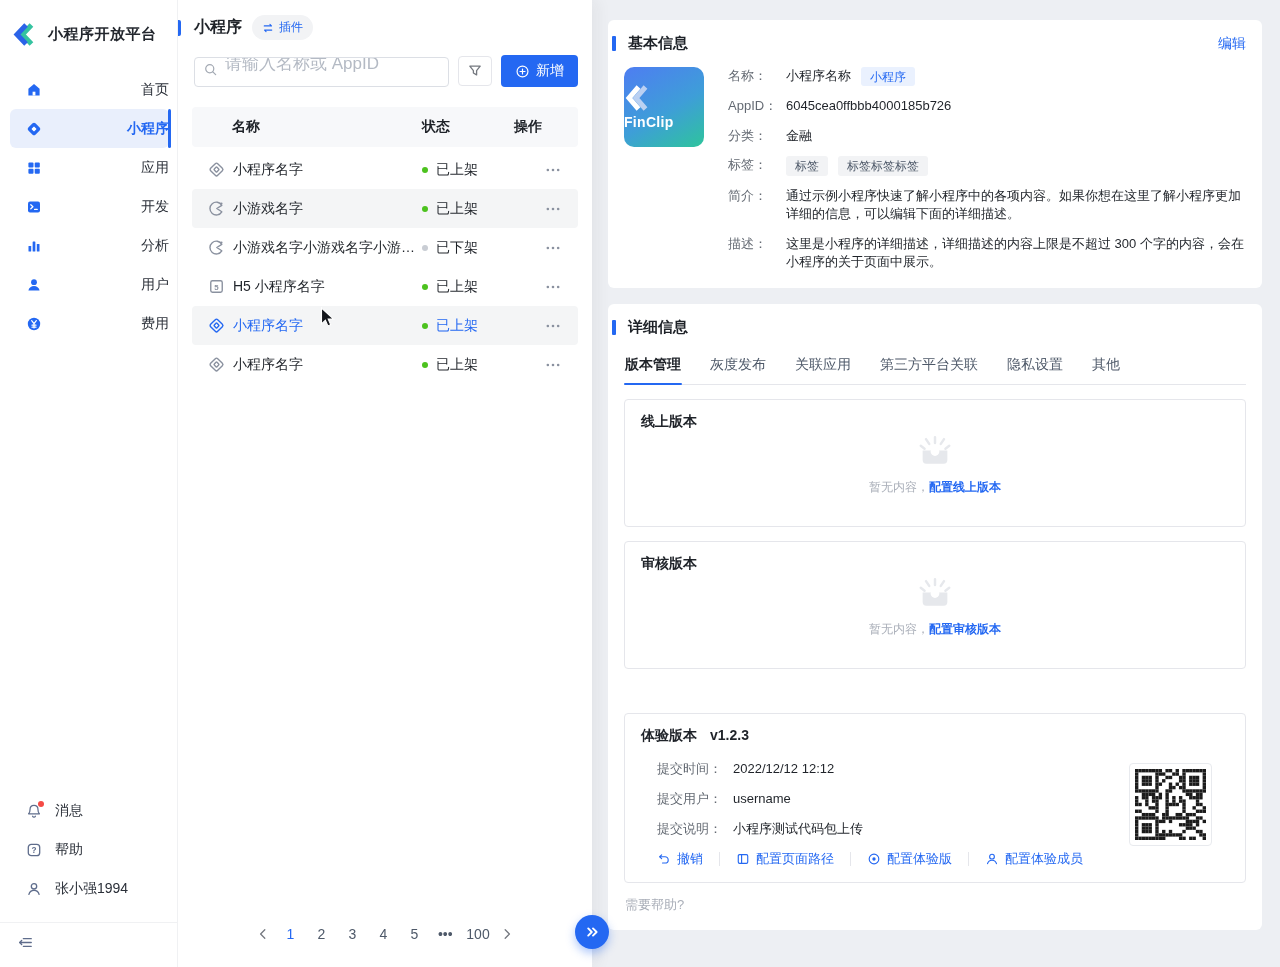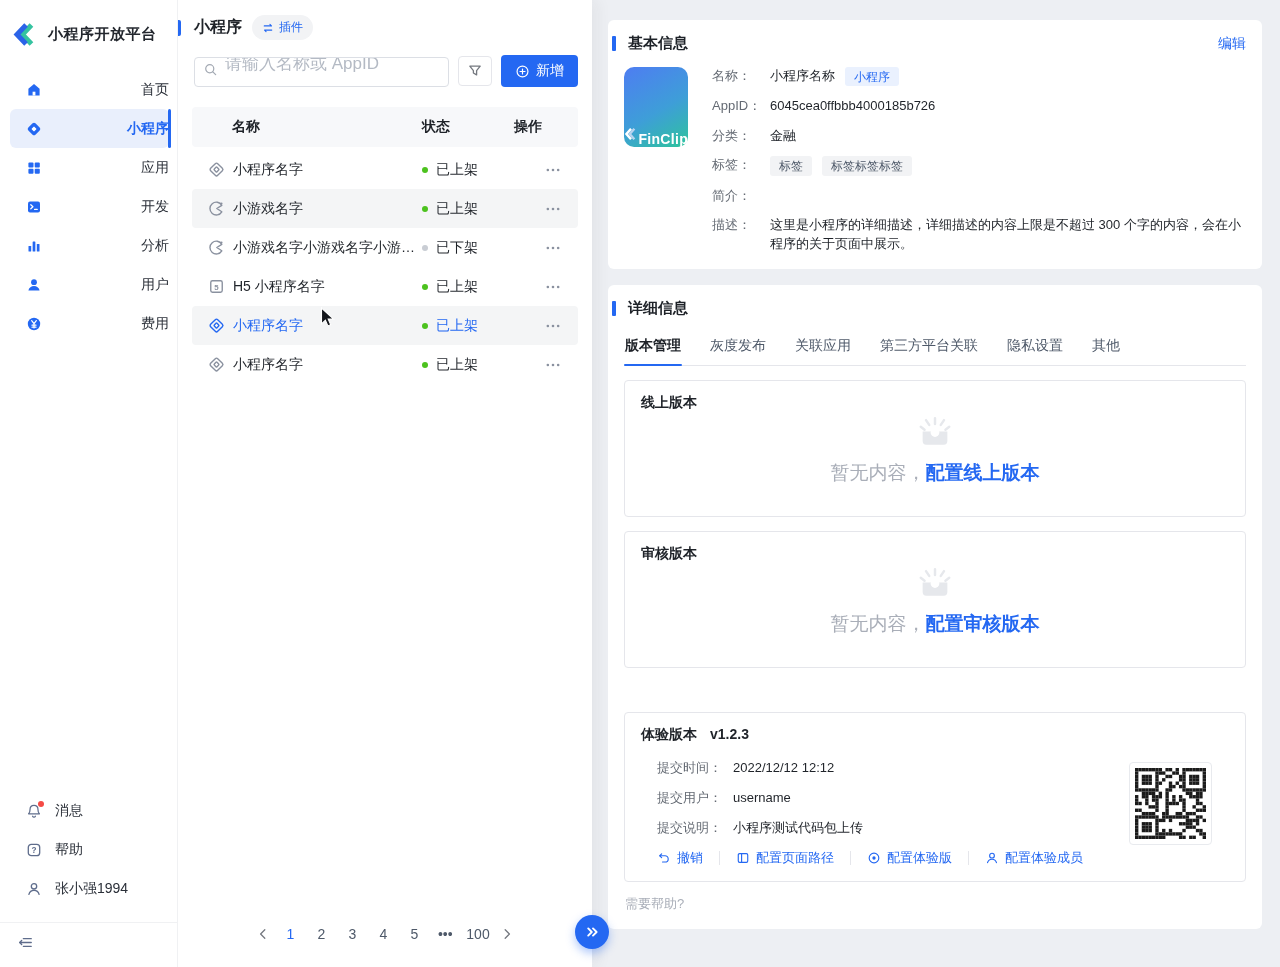--- a/index.html
+++ b/index.html
@@ -65,40 +65,40 @@
   .page-item.current { color:#2468f2; }
 
   
   .detail-panel { flex:1; background:#edeff3; padding:20px 18px 0 16px; overflow:hidden; }
   .card { background:#fff; border-radius:6px; padding:14px 16px 16px; }
   .card-head { position:relative; display:flex; align-items:center; }
   .accent-bar { position:absolute; left:-12px; top:2px; width:4px; height:15px; background:#2468f2; border-radius:1px; }
   .card-title { font-size:15px; font-weight:bold; margin-left:4px; }
   .edit-link { margin-left:auto; color:#2468f2; font-size:14px; cursor:pointer; text-decoration:none; }
   .basic-body { display:flex; margin-top:14px; }
-  .app-logo { width:64px; height:80px; border-radius:10px; background:linear-gradient(150deg,#4e7df2 0%,#3e9ed8 55%,#2ec49c 100%); display:flex; flex-direction:row; align-items:flex-end; justify-content:center; color:#fff; flex-shrink:0; }
+  .app-logo { width:80px; height:80px; border-radius:10px; background:linear-gradient(150deg,#4e7df2 0%,#3e9ed8 55%,#2ec49c 100%); display:flex; flex-direction:column; align-items:flex-start; justify-content:center; color:#fff; flex-shrink:0; }
   .app-logo .mark { width:30px; height:26px; display:inline-flex; }
   .app-logo .logo-text { font-size:14px; font-weight:bold; margin-top:3px; letter-spacing:.3px; }
   .fields { flex:1; margin-left:24px; font-size:13px; }
   .field-row { display:flex; margin-bottom:11px; line-height:18.5px; }
   .field-label { width:58px; color:#646a73; flex-shrink:0; }
   .field-value { color:#1f2329; }
   .mini-badge { background:#eaf1fe; color:#2468f2; font-size:12px; padding:2.5px 9px; border-radius:3px; margin-left:10px; line-height:1.2; display:inline-block; }
   .tag { background:#f2f3f5; color:#4e5969; font-size:12px; padding:2.5px 9px; border-radius:3px; margin-right:10px; line-height:1.2; display:inline-block; }
 
   .card.detail { margin-top:16px; }
   .tabs { display:flex; gap:27px; margin-top:10px; border-bottom:1px solid #e5e6eb; font-size:14px; color:#4e5969; }
   .tab { padding:9px 1px 10px; position:relative; cursor:pointer; white-space:nowrap; }
   .tab.active { color:#1f2329; font-weight:bold; }
   .tab.active::after { content:""; position:absolute; left:0; right:0; bottom:-1px; height:2px; background:#2468f2; border-radius:1px; }
   .version-box { border:1px solid #e5e6eb; border-radius:4px; margin-top:14px; padding:13px 16px 14px; }
   .vb-title { font-size:14px; font-weight:bold; }
   .empty { display:flex; flex-direction:column; align-items:center; padding:2px 0 16px; }
   .empty-icon { width:46px; height:38px; display:inline-flex; }
-  .empty-text { margin-top:8px; font-size:19px; color:#a9aeb8; }
+  .empty-text { margin-top:8px; font-size:12px; color:#a9aeb8; }
   .empty-link { color:#2468f2; cursor:pointer; text-decoration:none; font-weight:bold; }
   .trial { position:relative;margin-top:44px; }
   .trial-head { display:flex; align-items:baseline; gap:13px; }
   .trial-version { font-size:14px; font-weight:bold; }
   .trial-fields { margin-top:15px; padding-left:16px; }
   .tf-row { display:flex; font-size:13px; margin-bottom:13px; line-height:17px; }
   .tf-label { color:#646a73; width:76px; flex-shrink:0; }
   .tf-value { color:#1f2329; }
   .qr-box { position:absolute; right:33px; top:49px; width:83px; height:83px; border:1px solid #e8eaee; border-radius:4px; background:#fff; padding:5px; }
   .trial-actions { display:flex; align-items:center; margin-top:3px; padding-left:16px; font-size:13px; color:#2468f2; }
@@ -485,20 +485,21 @@
           <div class="field-row">
             <span class="field-label">分类：</span>
             <span class="field-value">金融</span>
           </div>
           <div class="field-row">
             <span class="field-label">标签：</span>
             <span class="field-value" id="tags-wrap"><span class="tag">标签</span><span class="tag">标签标签标签</span></span>
           </div>
           <div class="field-row">
             <span class="field-label">简介：</span>
+            <span class="field-value">通过示例小程序快速了解小程序中的各项内容。如果你想在这里了解小程序更加详细的信息，可以编辑下面的详细描述。</span>
           </div>
           <div class="field-row" style="margin-bottom:0">
             <span class="field-label">描述：</span>
             <span class="field-value">这里是小程序的详细描述，详细描述的内容上限是不超过 300 个字的内容，会在小程序的关于页面中展示。</span>
           </div>
         </div>
       </div>
     </div>
 
     <div class="card detail">

